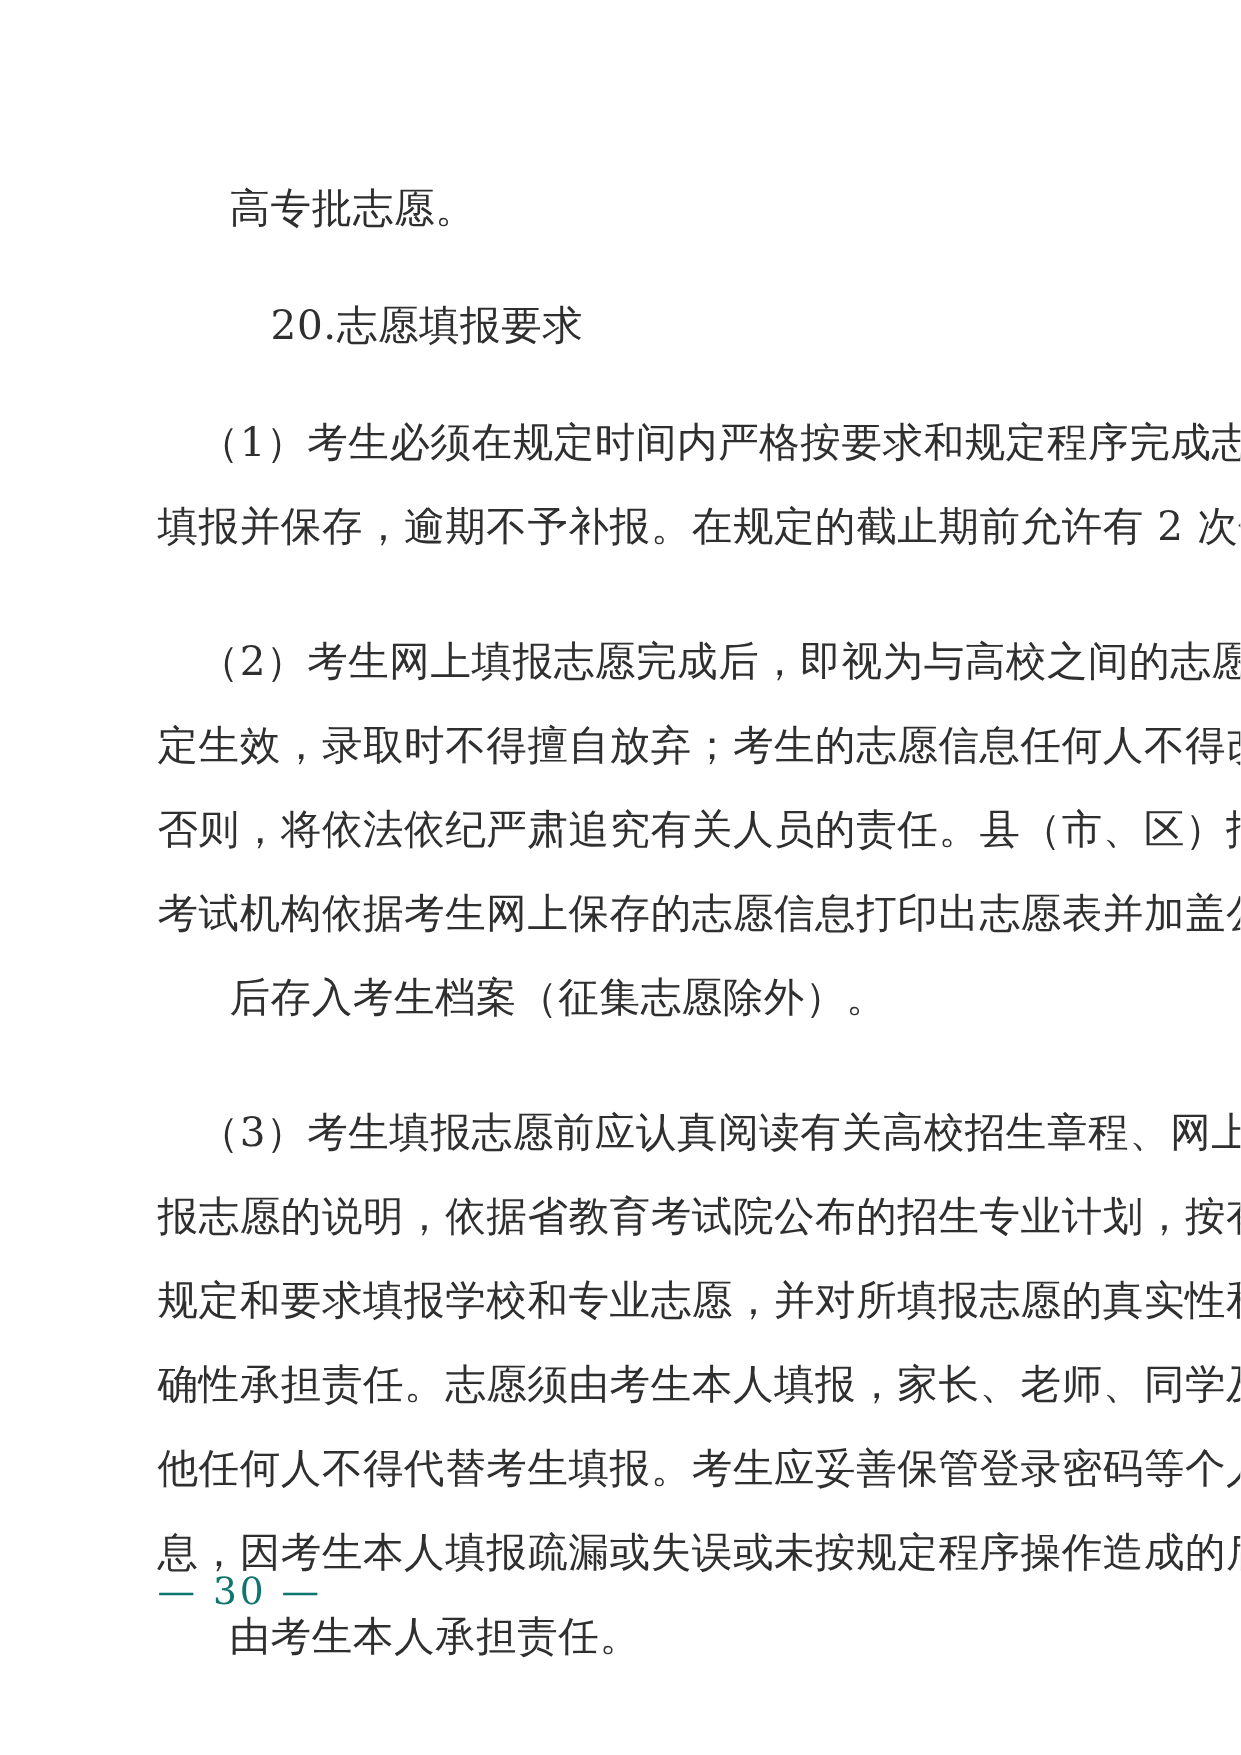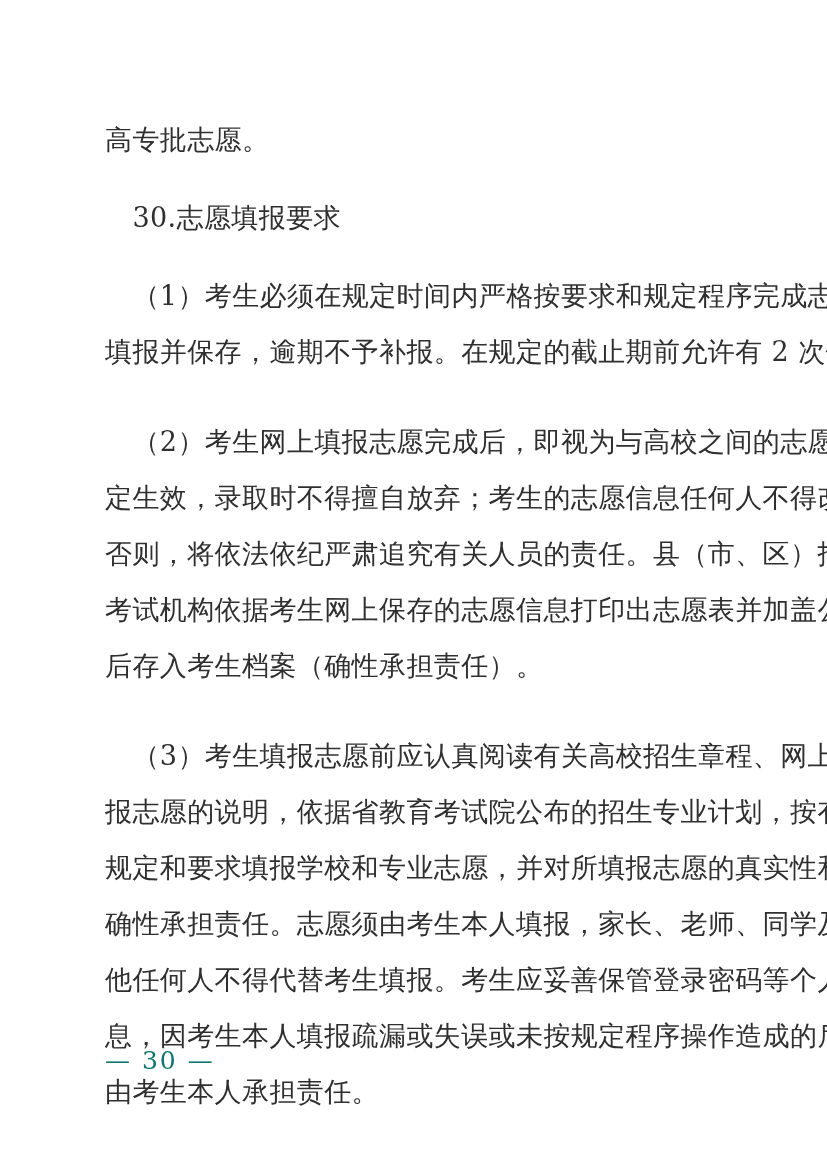--- a/index.html
+++ b/index.html
@@ -47,20 +47,21 @@
     line-height: 56px;
     height: 56px;
   }
   
   .line.flush {
     display: block;
     text-align: center;
     text-align-last: left;
     line-height: 56px;
     height: 56px;
+    margin-left: 48px;
   }
   .para-gap {
     height: 34px;
   }
   .small-gap {
     height: 22px;
   }
   #footer {
     position: absolute;
     left: 105px;
@@ -77,34 +78,34 @@
 <body>
 
 <div id="page">
 
   <div id="text-column">
       <div class="para">
         <div class="line flush">高专批志愿。</div>
       </div>
       <div class="small-gap"></div>
       <div class="para">
-        <div class="line flush">　30.志愿填报要求</div>
+        <div class="line flush">　20.志愿填报要求</div>
       </div>
       <div class="small-gap"></div>
       <div class="para">
         <div class="line justify">　（1）考生必须在规定时间内严格按要求和规定程序完成志愿</div>
         <div class="line justify">填报并保存，逾期不予补报。在规定的截止期前允许有 2 次修改，</div>
       </div>
       <div class="para-gap"></div>
       <div class="para">
         <div class="line justify">　（2）考生网上填报志愿完成后，即视为与高校之间的志愿约</div>
         <div class="line justify">定生效，录取时不得擅自放弃；考生的志愿信息任何人不得改动，</div>
         <div class="line justify">否则，将依法依纪严肃追究有关人员的责任。县（市、区）招生</div>
         <div class="line justify">考试机构依据考生网上保存的志愿信息打印出志愿表并加盖公章</div>
-        <div class="line flush">后存入考生档案（确性承担责任）。</div>
+        <div class="line flush">后存入考生档案（征集志愿除外）。</div>
       </div>
       <div class="para-gap"></div>
       <div class="para">
         <div class="line justify">　（3）考生填报志愿前应认真阅读有关高校招生章程、网上填</div>
         <div class="line justify">报志愿的说明，依据省教育考试院公布的招生专业计划，按有关</div>
         <div class="line justify">规定和要求填报学校和专业志愿，并对所填报志愿的真实性和准</div>
         <div class="line justify">确性承担责任。志愿须由考生本人填报，家长、老师、同学及其</div>
         <div class="line justify">他任何人不得代替考生填报。考生应妥善保管登录密码等个人信</div>
         <div class="line justify">息，因考生本人填报疏漏或失误或未按规定程序操作造成的后果，</div>
         <div class="line flush">由考生本人承担责任。</div>

